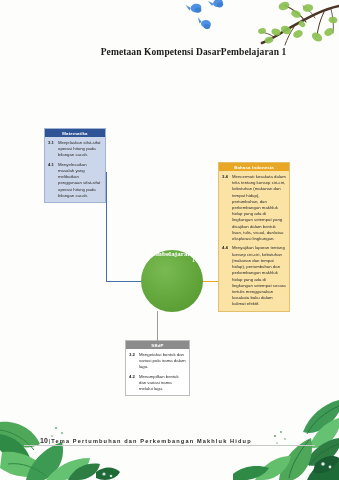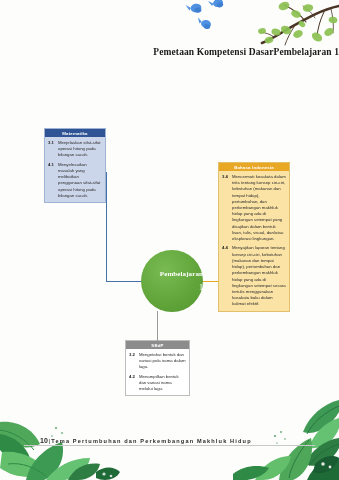--- a/index.html
+++ b/index.html
@@ -19,21 +19,21 @@
   
   .deco{position:absolute;pointer-events:none;}
   #deco-top-right{top:0;right:0;width:165px;height:62px;}
   #deco-bottom-left{left:0;bottom:0;width:130px;height:88px;}
   #deco-bottom-right{right:0;bottom:0;width:120px;height:86px;}
 
   
   #page-title{
     position:absolute;
     left:0;right:0;top:47px;
-    text-align:right;
+    text-align:center;
     font-size:9.5px;
     font-weight:bold;
     color:#1a1a1a;
     letter-spacing:.1px;
     font-family:"Liberation Serif",serif;
     margin-left:48px;
   }
 
   
   .kd-card{
@@ -98,22 +98,22 @@
 
   
   #center-circle{
     position:absolute;
     left:141px;top:250px;
     width:62px;height:62px;
     border-radius:50%;
     background:#63a93c;
     background:radial-gradient(circle at 38% 32%,#79bb52 0%,#5fa339 62%,#54962f 100%);
     display:flex;
-    flex-direction:column;
-    align-items:flex-end;
+    flex-direction:row;
+    align-items:flex-start;
     justify-content:center;
     color:#ffffff;
     text-align:center;
     z-index:4;
   }
   #center-circle .c-main{
     font-size:7px;
     font-weight:bold;
     letter-spacing:.1px;
     font-family:"Liberation Serif",serif;

